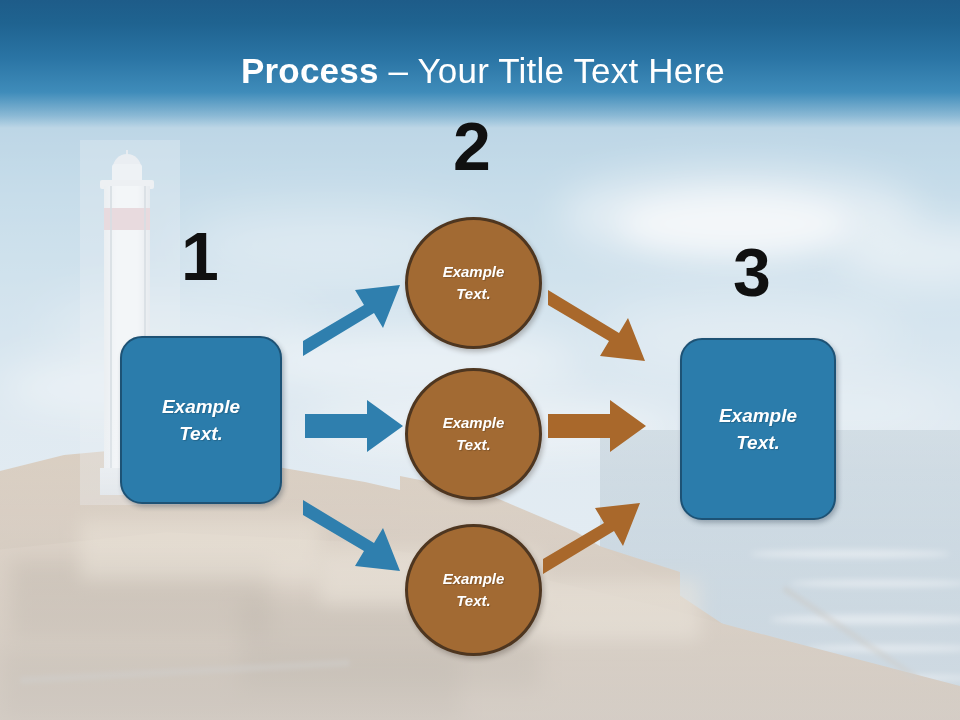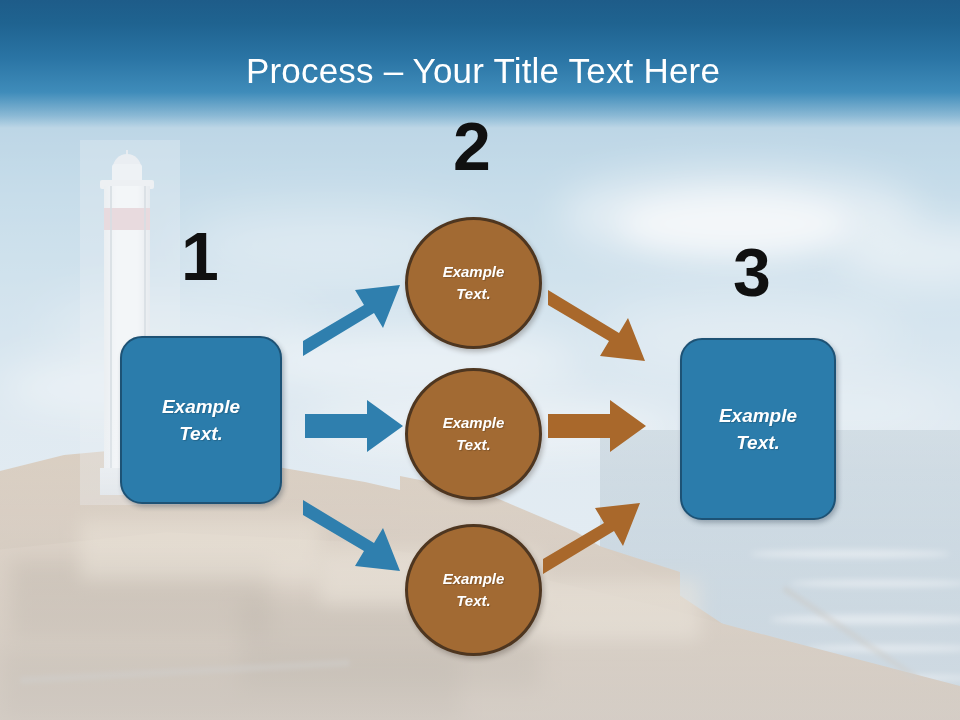--- a/index.html
+++ b/index.html
@@ -136,21 +136,21 @@
   }
   .slide-title {
     position:absolute; left:0; top:50px; width:960px;
     text-align:center;
     color:#ffffff;
     font-size: 35px;
     line-height: 42px;
     letter-spacing: 0.2px;
     white-space: nowrap;
   }
-  .slide-title .t-bold { font-weight: 400; margin-left: 6px; }
+  .slide-title .t-bold { font-weight: 700; margin-left: 6px; }
   .slide-title .t-reg { font-weight: 400; }
 
   
   .step-num {
     position:absolute;
     color:#101010;
     font-weight: 700;
     font-size: 68px;
     line-height: 68px;
     text-align:center;

